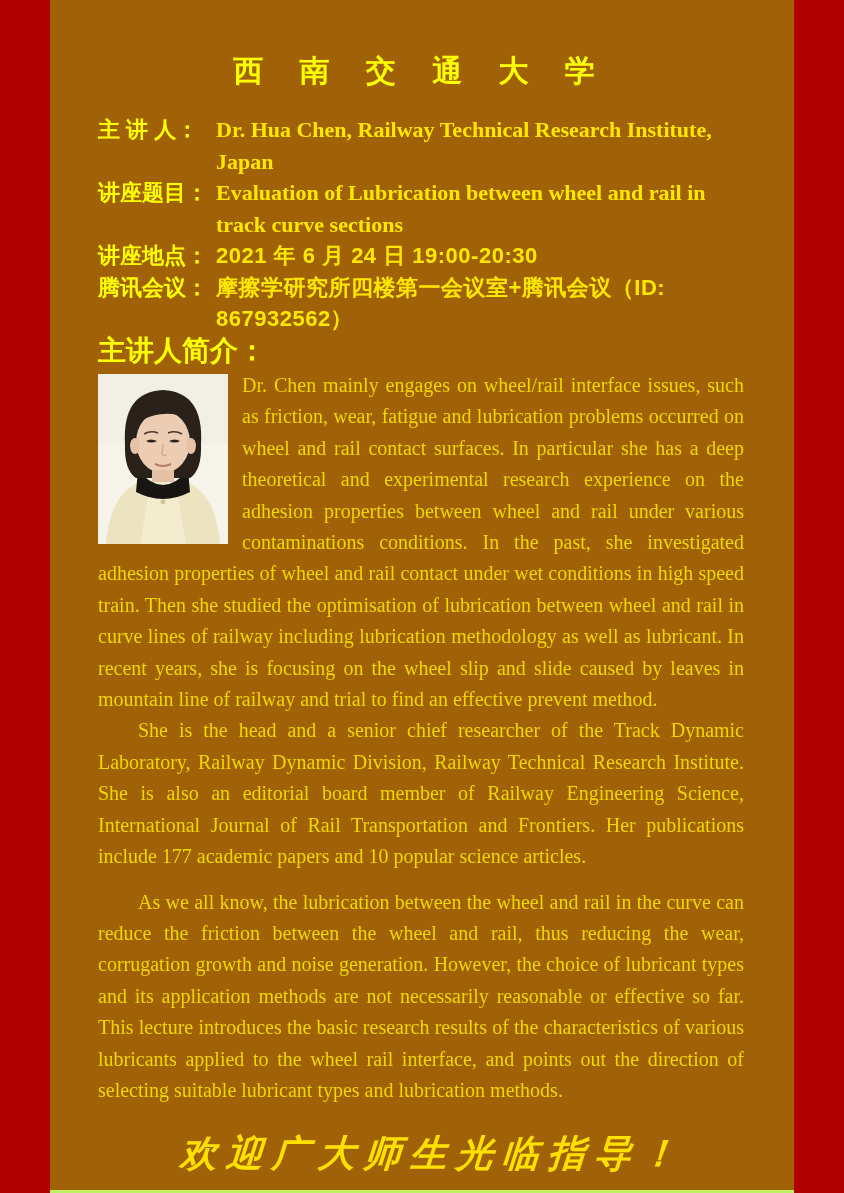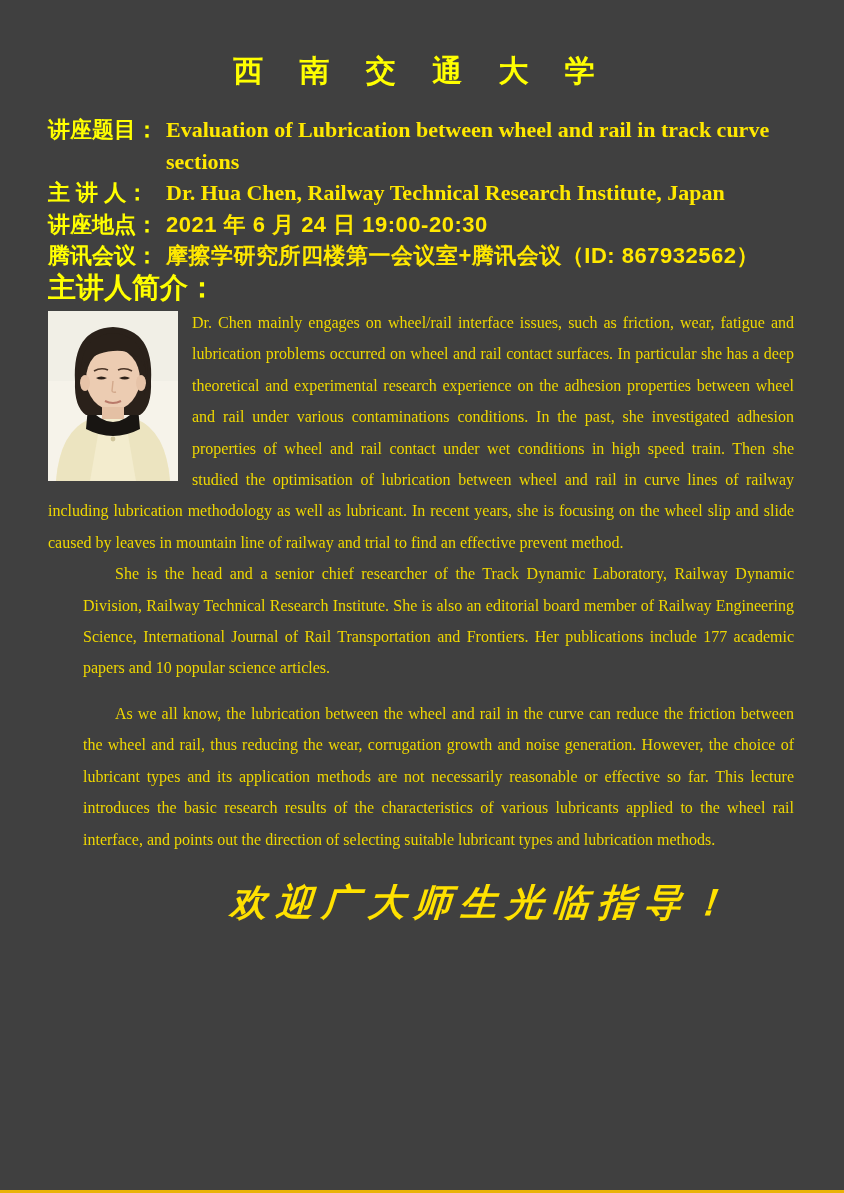--- a/index.html
+++ b/index.html
@@ -1,24 +1,24 @@
 <!DOCTYPE html>
 <html><head>
 <meta charset="utf-8">
 <style>
   * { margin: 0; padding: 0; box-sizing: border-box; }
   html, body { background: #b00000; }
   .poster {
     position: relative;
-    width: 844px;
+    width: 744px;
     height: 1193px;
     margin: 0 auto;
-    background: #404040;
+    background: #a16207;
     overflow: hidden;
-    border-bottom: 3px solid #eab308;
+    border-bottom: 3px solid #bef264;
     font-family: "Liberation Sans", "DejaVu Sans", sans-serif;
   }
   .inner {
     padding: 54px 50px 0 48px;
   }
   
   .uni-name {
     text-align: center;
     color: #FFFF00;
     font-size: 30px;
@@ -58,25 +58,25 @@
   .section-heading {
     color: #FFFF00;
     font-size: 28px;
     font-weight: bold;
     line-height: 31.5px;
   }
   
   .para {
     color: #EFD700;
     font-family: "Liberation Serif", "DejaVu Serif", serif;
-    font-size: 16px;
+    font-size: 20px;
     line-height: 31.4px;
     text-align: justify;
   }
-  .indent { text-indent: 2em; margin-left: 35px; }
+  .indent { text-indent: 2em; }
   .bio-para1 { margin-top: 4px; }
   .photo-wrap {
     float: left;
     width: 130px;
     height: 170px;
     margin: 4px 14px 6px 0;
     background: #f6f3ea;
   }
   .photo-wrap svg { display: block; width: 100%; height: 100%; }
   .content-heading { margin-top: 14px; }
@@ -99,26 +99,26 @@
 </head>
 <body>
 
 <div class="poster">
   <div class="inner">
 
     <div class="uni-name">西 南 交 通 大 学</div>
 
     <div class="info-block">
       <div class="info-row">
+        <span class="info-label">主 讲 人：</span>
+        <span class="info-value value-serif">Dr. Hua Chen, Railway Technical Research Institute, Japan</span>
+      </div>
+      <div class="info-row">
         <span class="info-label">讲座题目：</span>
         <span class="info-value value-serif">Evaluation of Lubrication between wheel and rail in track curve sections</span>
-      </div>
-      <div class="info-row">
-        <span class="info-label">主 讲 人：</span>
-        <span class="info-value value-serif">Dr. Hua Chen, Railway Technical Research Institute, Japan</span>
       </div>
       <div class="info-row">
         <span class="info-label">讲座地点：</span>
         <span class="info-value value-sans">2021 年 6 月 24 日 19:00-20:30</span>
       </div>
       <div class="info-row">
         <span class="info-label">腾讯会议：</span>
         <span class="info-value value-sans">摩擦学研究所四楼第一会议室+腾讯会议（ID: 867932562）</span>
       </div>
     </div>

